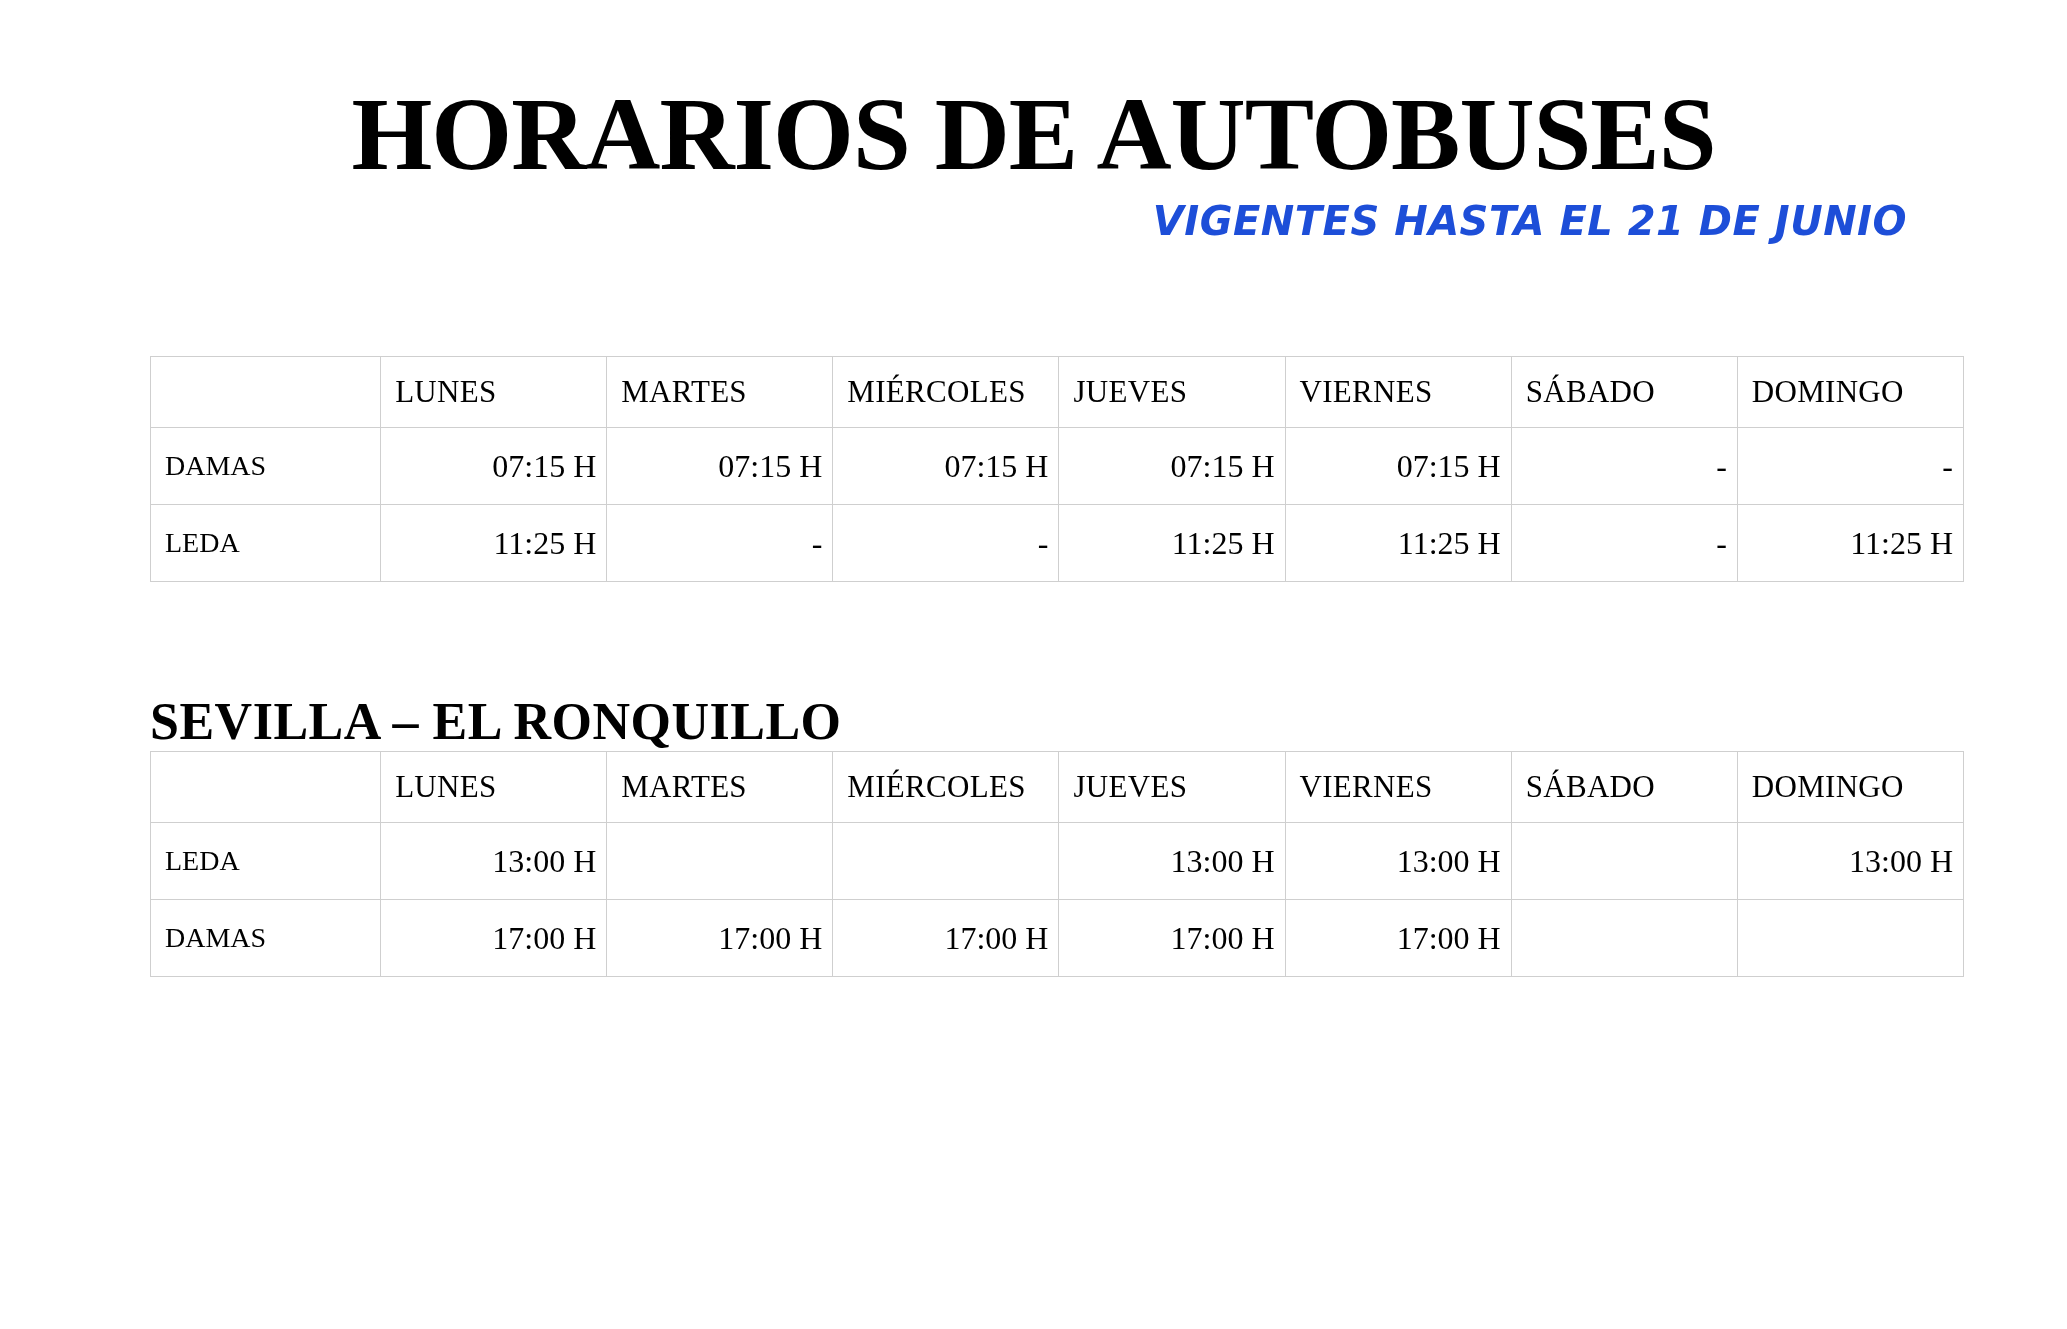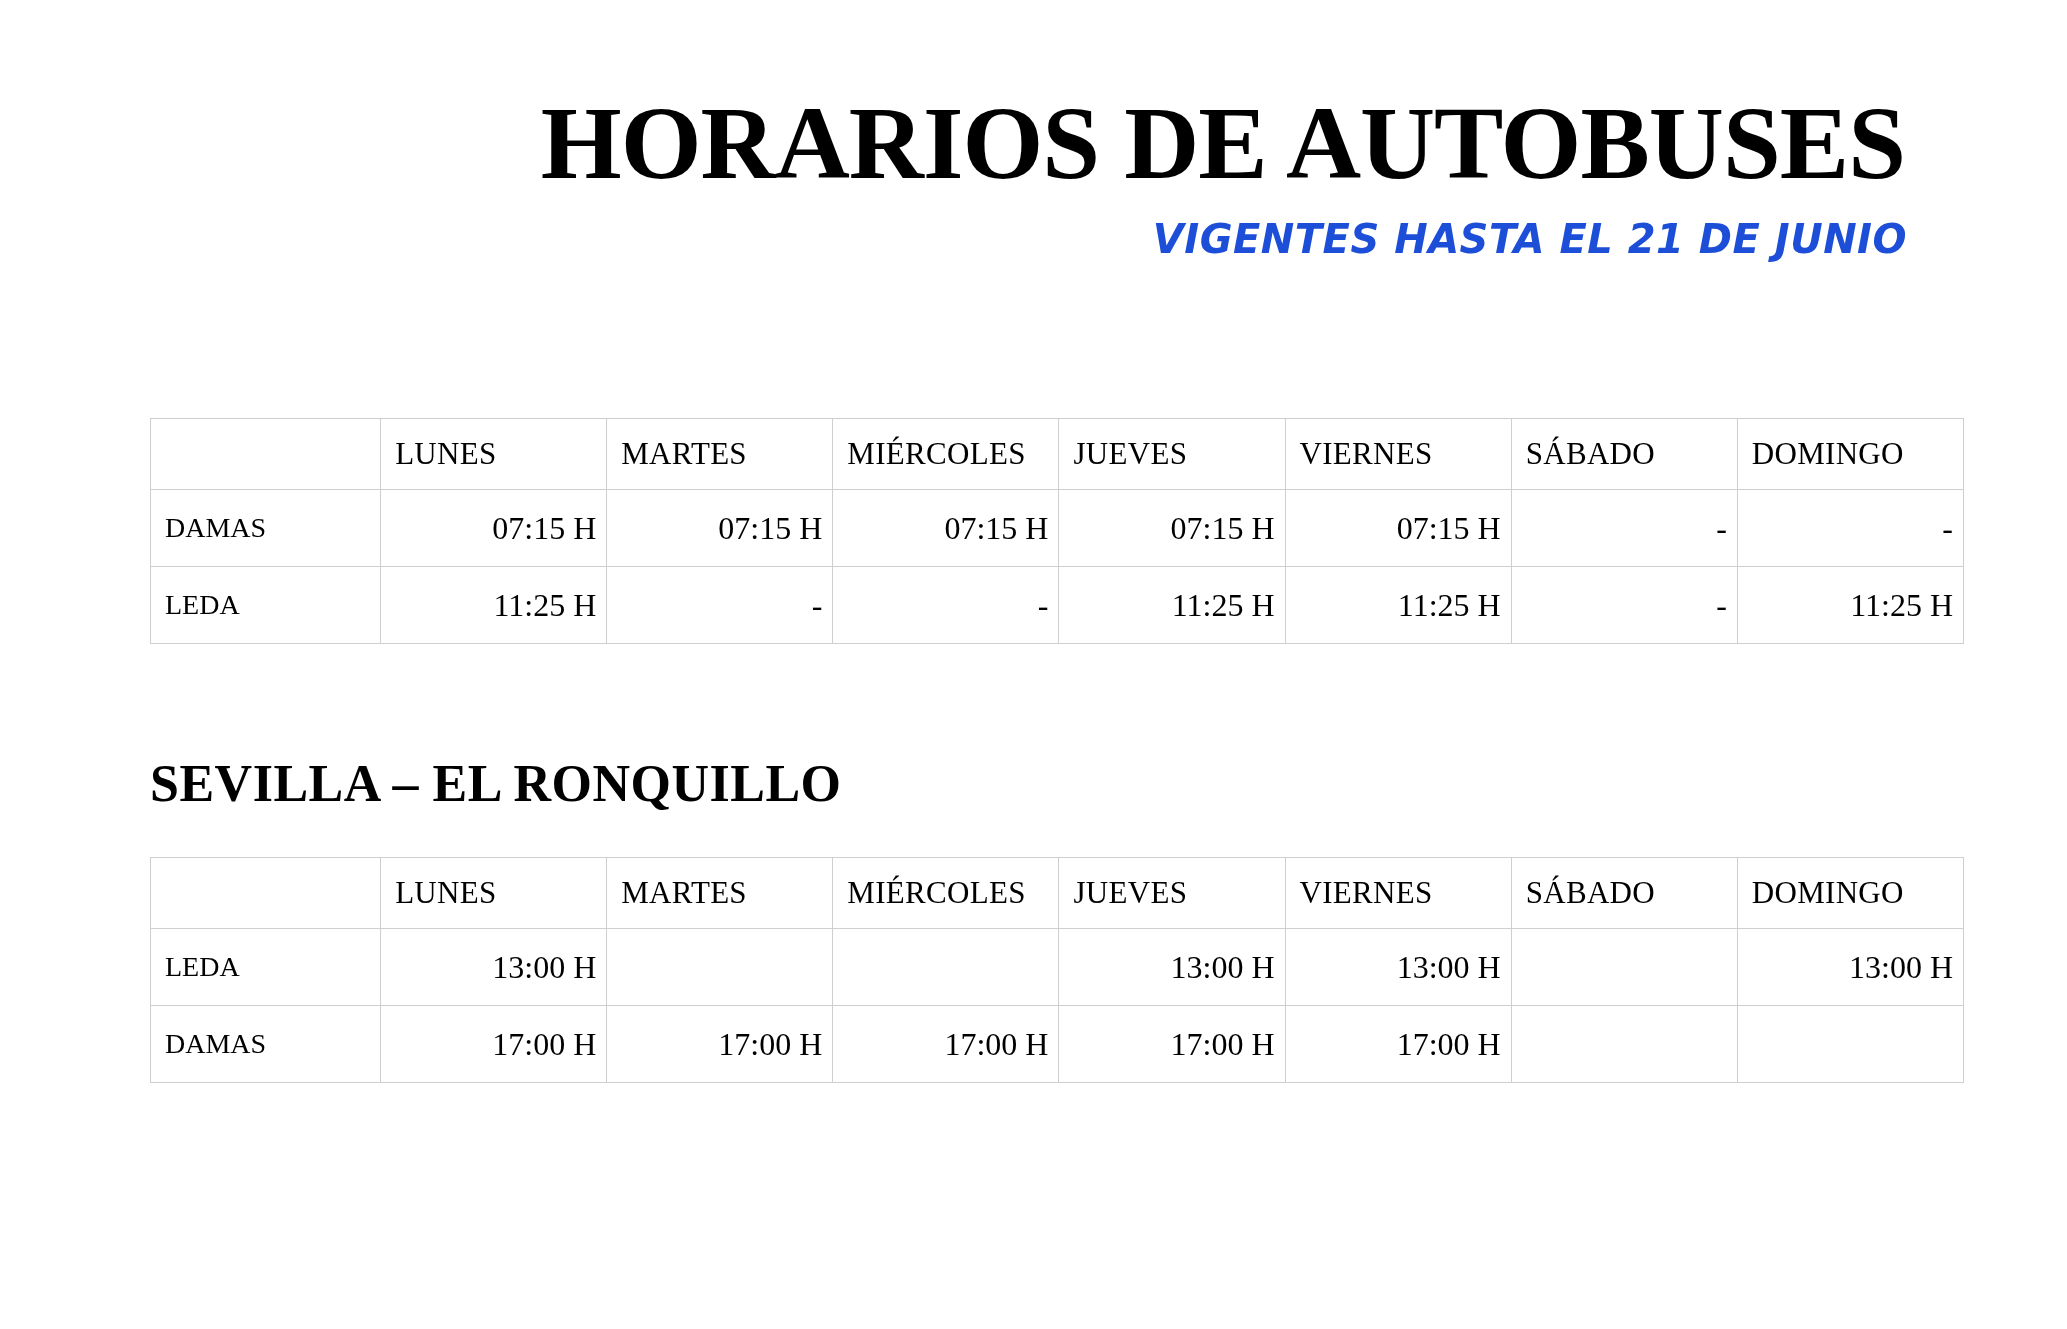--- a/index.html
+++ b/index.html
@@ -15,28 +15,28 @@
     overflow: hidden;
   }
   .page {
     position: relative;
     width: 2067px;
     height: 1329px;
     box-sizing: border-box;
     padding: 0 150px;
   }
   .title {
-    margin: 12px;
+    margin: 3px;
     padding-top: 78px;
     font-family: "Liberation Serif", serif;
     font-weight: bold;
     font-size: 104px;
     line-height: 1.02;
     letter-spacing: -1px;
-    text-align: right;
+    text-align: center;
     white-space: nowrap;
   }
   .subtitle {
     margin: 0;
     padding-top: 8px;
     text-align: right;
     padding-right: 10px;
     font-family: "DejaVu Sans", sans-serif;
     font-weight: bold;
     font-style: italic;
@@ -52,21 +52,20 @@
     margin: 0;
     font-family: "Liberation Serif", serif;
     font-weight: bold;
     font-size: 52px;
     letter-spacing: 0.5px;
   }
   .sec1 { padding-top: 112px; }
   .sec2 { padding-top: 110px; }
 
   table.schedule {
-    margin-top: 44px;
     border-collapse: collapse;
     width: 1814px;
     table-layout: fixed;
   }
   table.schedule td, table.schedule th {
     border: 1px solid #cfcfcf;
     height: 76px;
     padding: 0 10px;
     text-align: right;
     vertical-align: middle;

